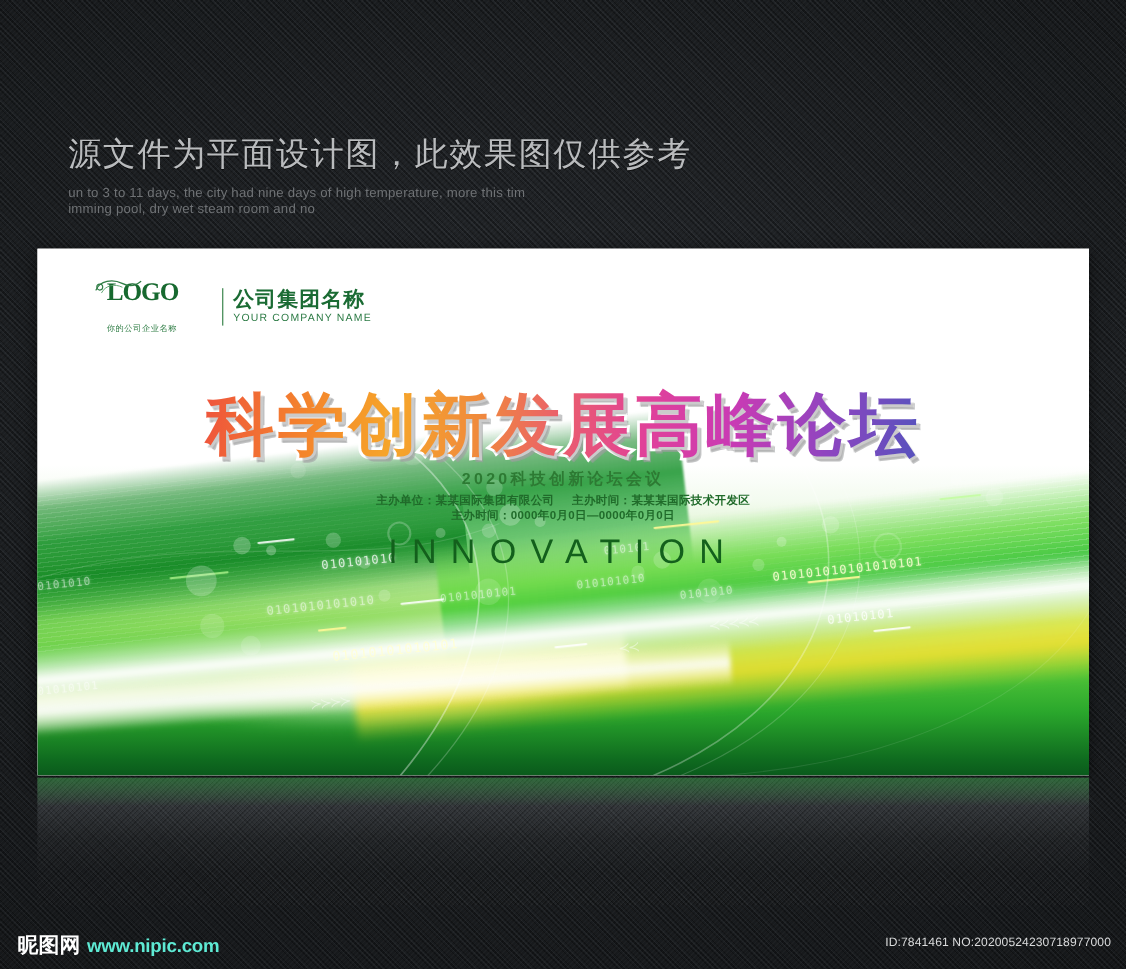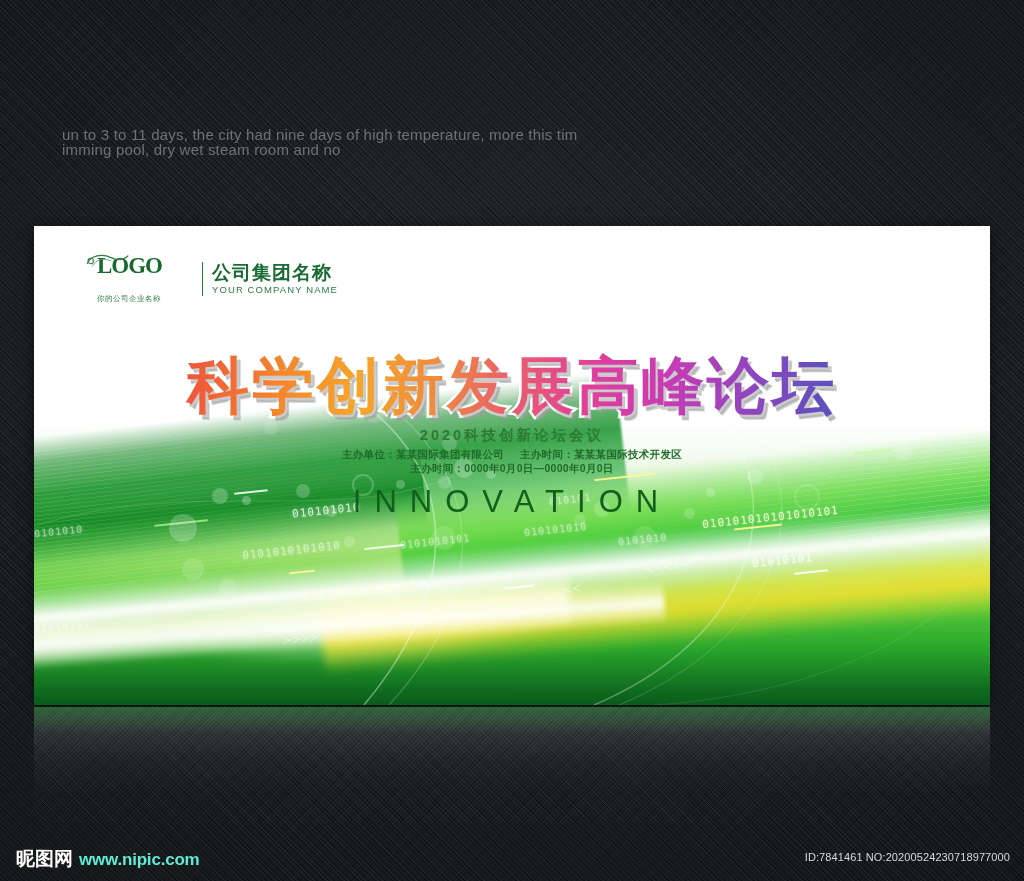--- a/index.html
+++ b/index.html
@@ -24,21 +24,21 @@
   #caption{
     position:absolute;left:62px;top:120px;width:700px;
   }
   #caption .cn{
     font-size:30px;letter-spacing:1.5px;color:#b9bbbd;
     font-family:"DejaVu Sans","Liberation Sans",sans-serif;
     font-weight:400;white-space:nowrap;
     text-shadow:0 1px 0 rgba(0,0,0,.6);
   }
   #caption .en{
-    margin-top:7px;font-size:15px;line-height:15px;color:#6f7275;
+    margin-top:7px;font-size:12px;line-height:15px;color:#6f7275;
     letter-spacing:.2px;max-width:660px;
   }
 
   
   #poster{
     position:absolute;left:34px;top:226px;width:956px;height:479px;
     overflow:hidden;background:#ffffff;
     box-shadow:0 2px 14px rgba(0,0,0,.55);
   }
   
@@ -239,20 +239,21 @@
   #idno{
     position:absolute;right:14px;top:16px;font-size:11px;color:#d9dadb;letter-spacing:.1px;
   }
 </style>
 </head>
 <body>
 
 <div id="backdrop"></div>
 
 <div id="caption">
+  <div class="cn">源文件为平面设计图，此效果图仅供参考</div>
   <div class="en">
     <div>un to 3 to 11 days, the city had nine days of high temperature, more this tim</div>
     <div>imming pool, dry wet steam room and no</div>
   </div>
 </div>
 
 <div id="poster">
 
   <div class="bg-base"></div>
 

